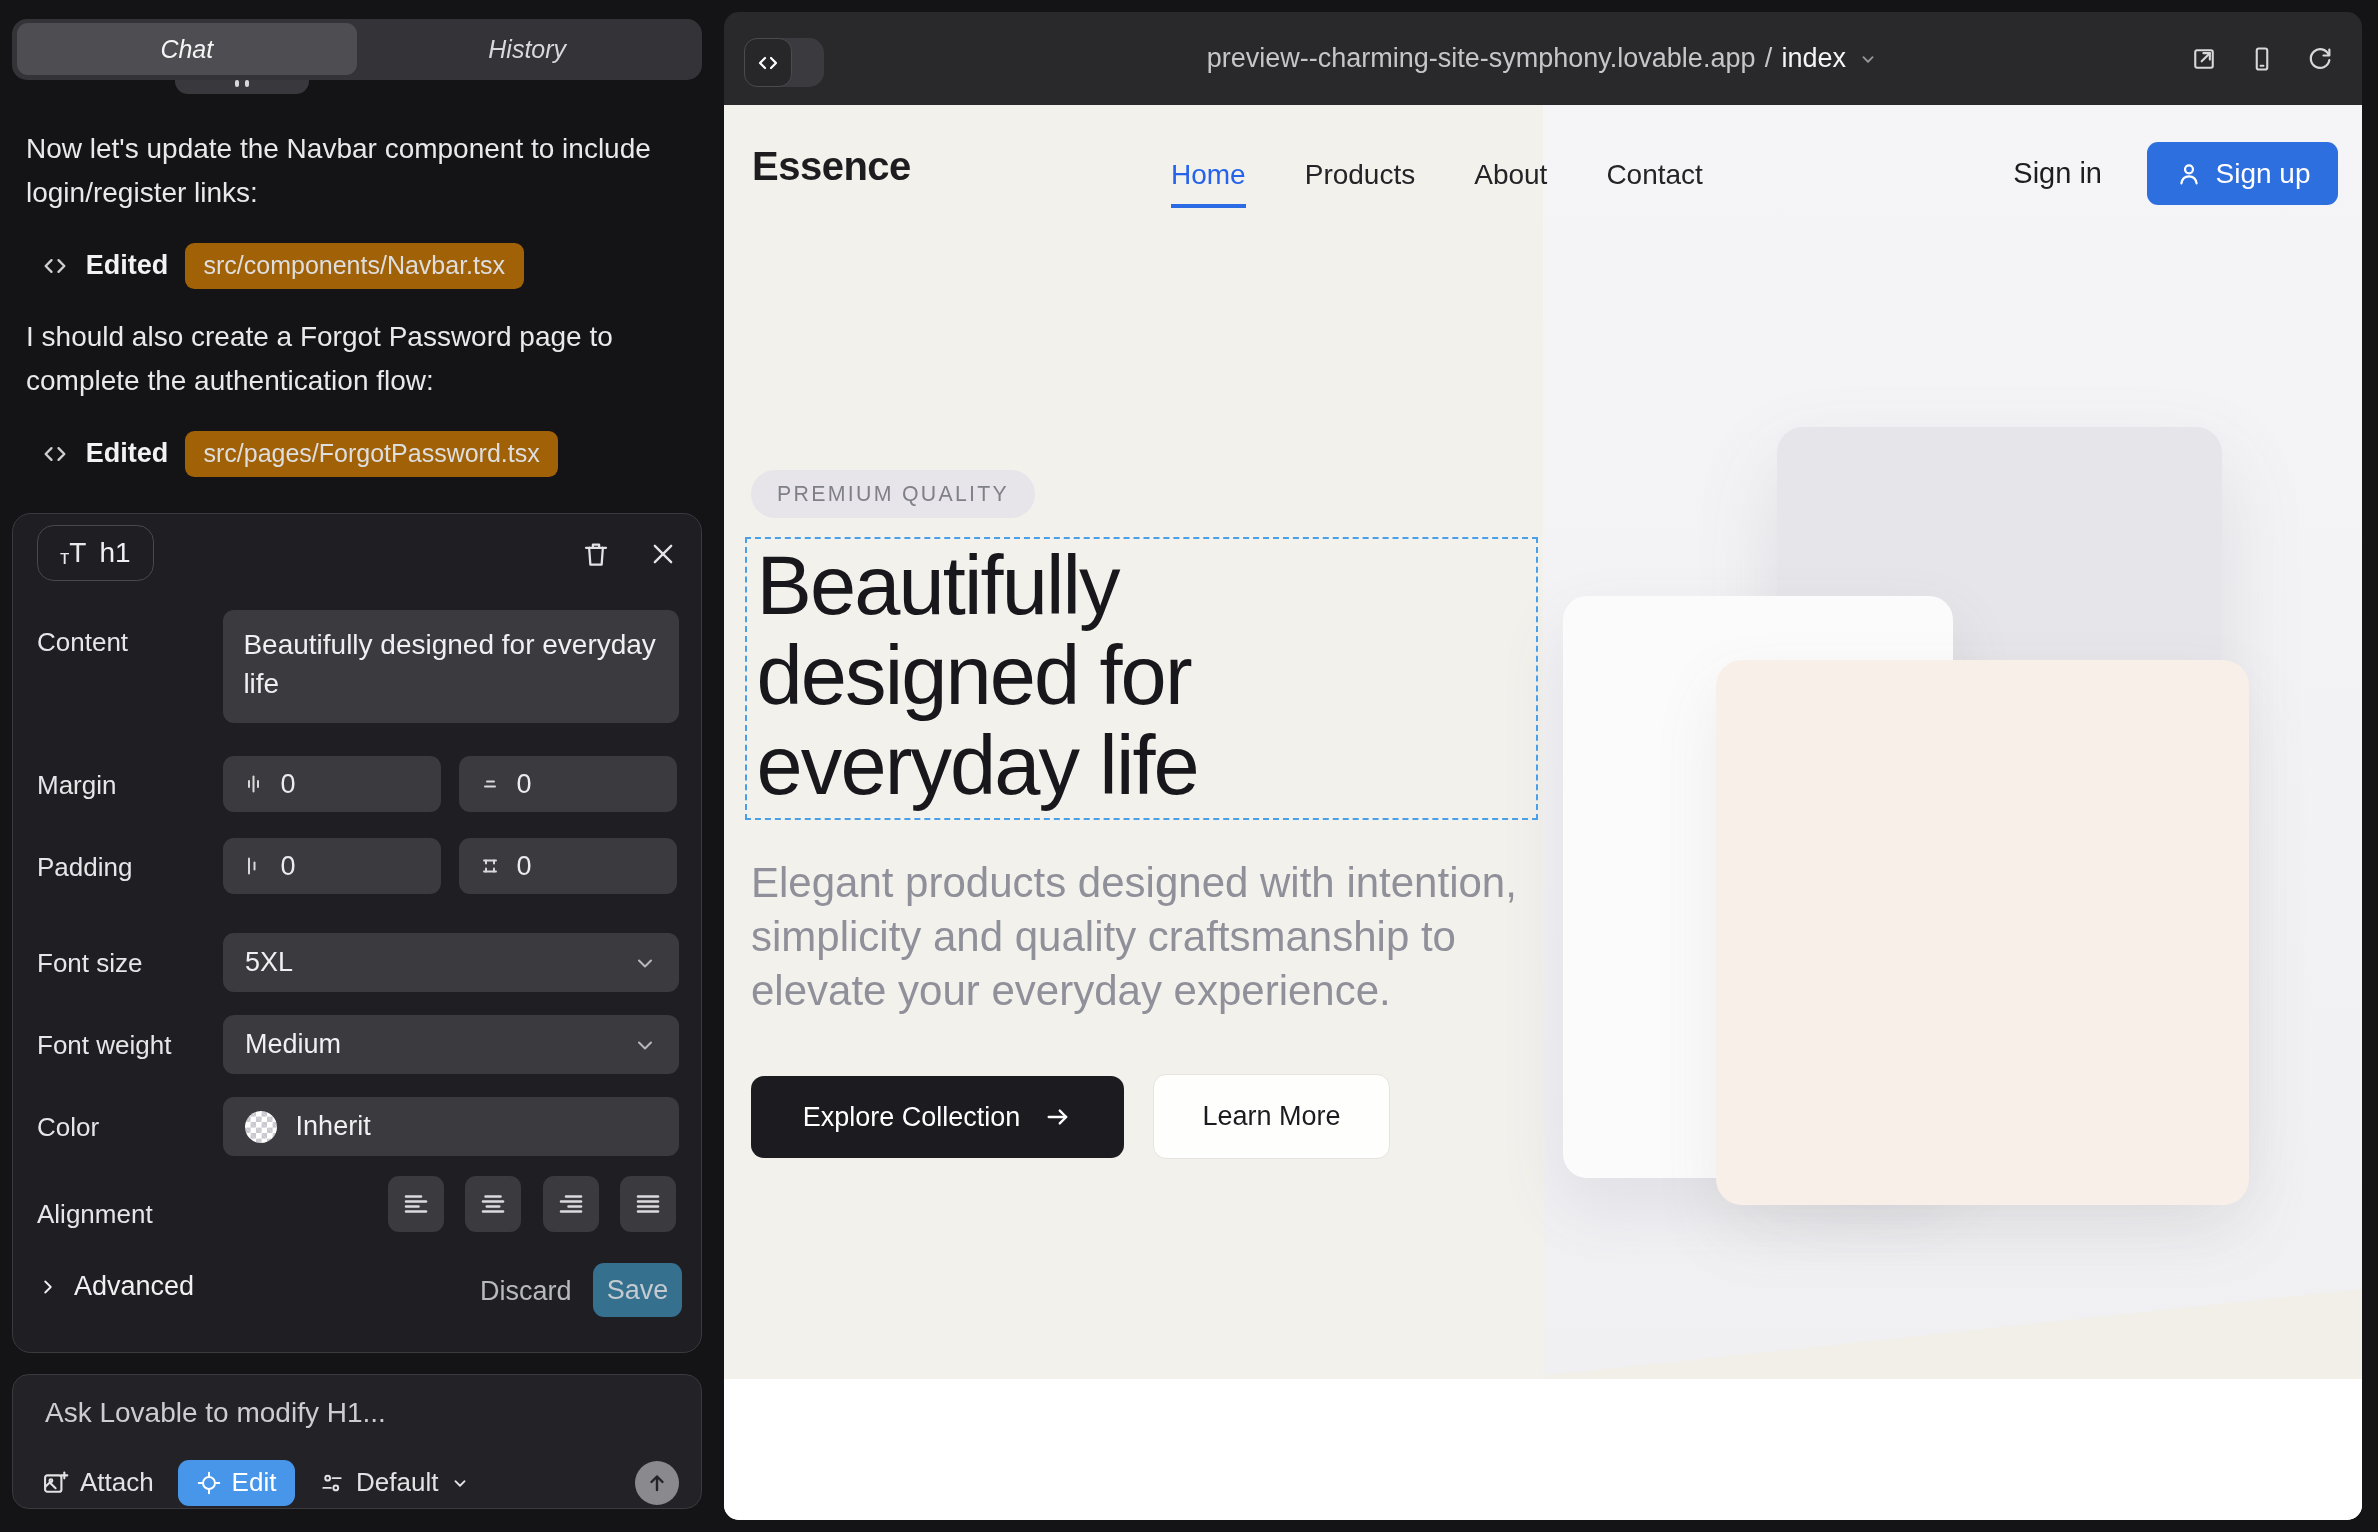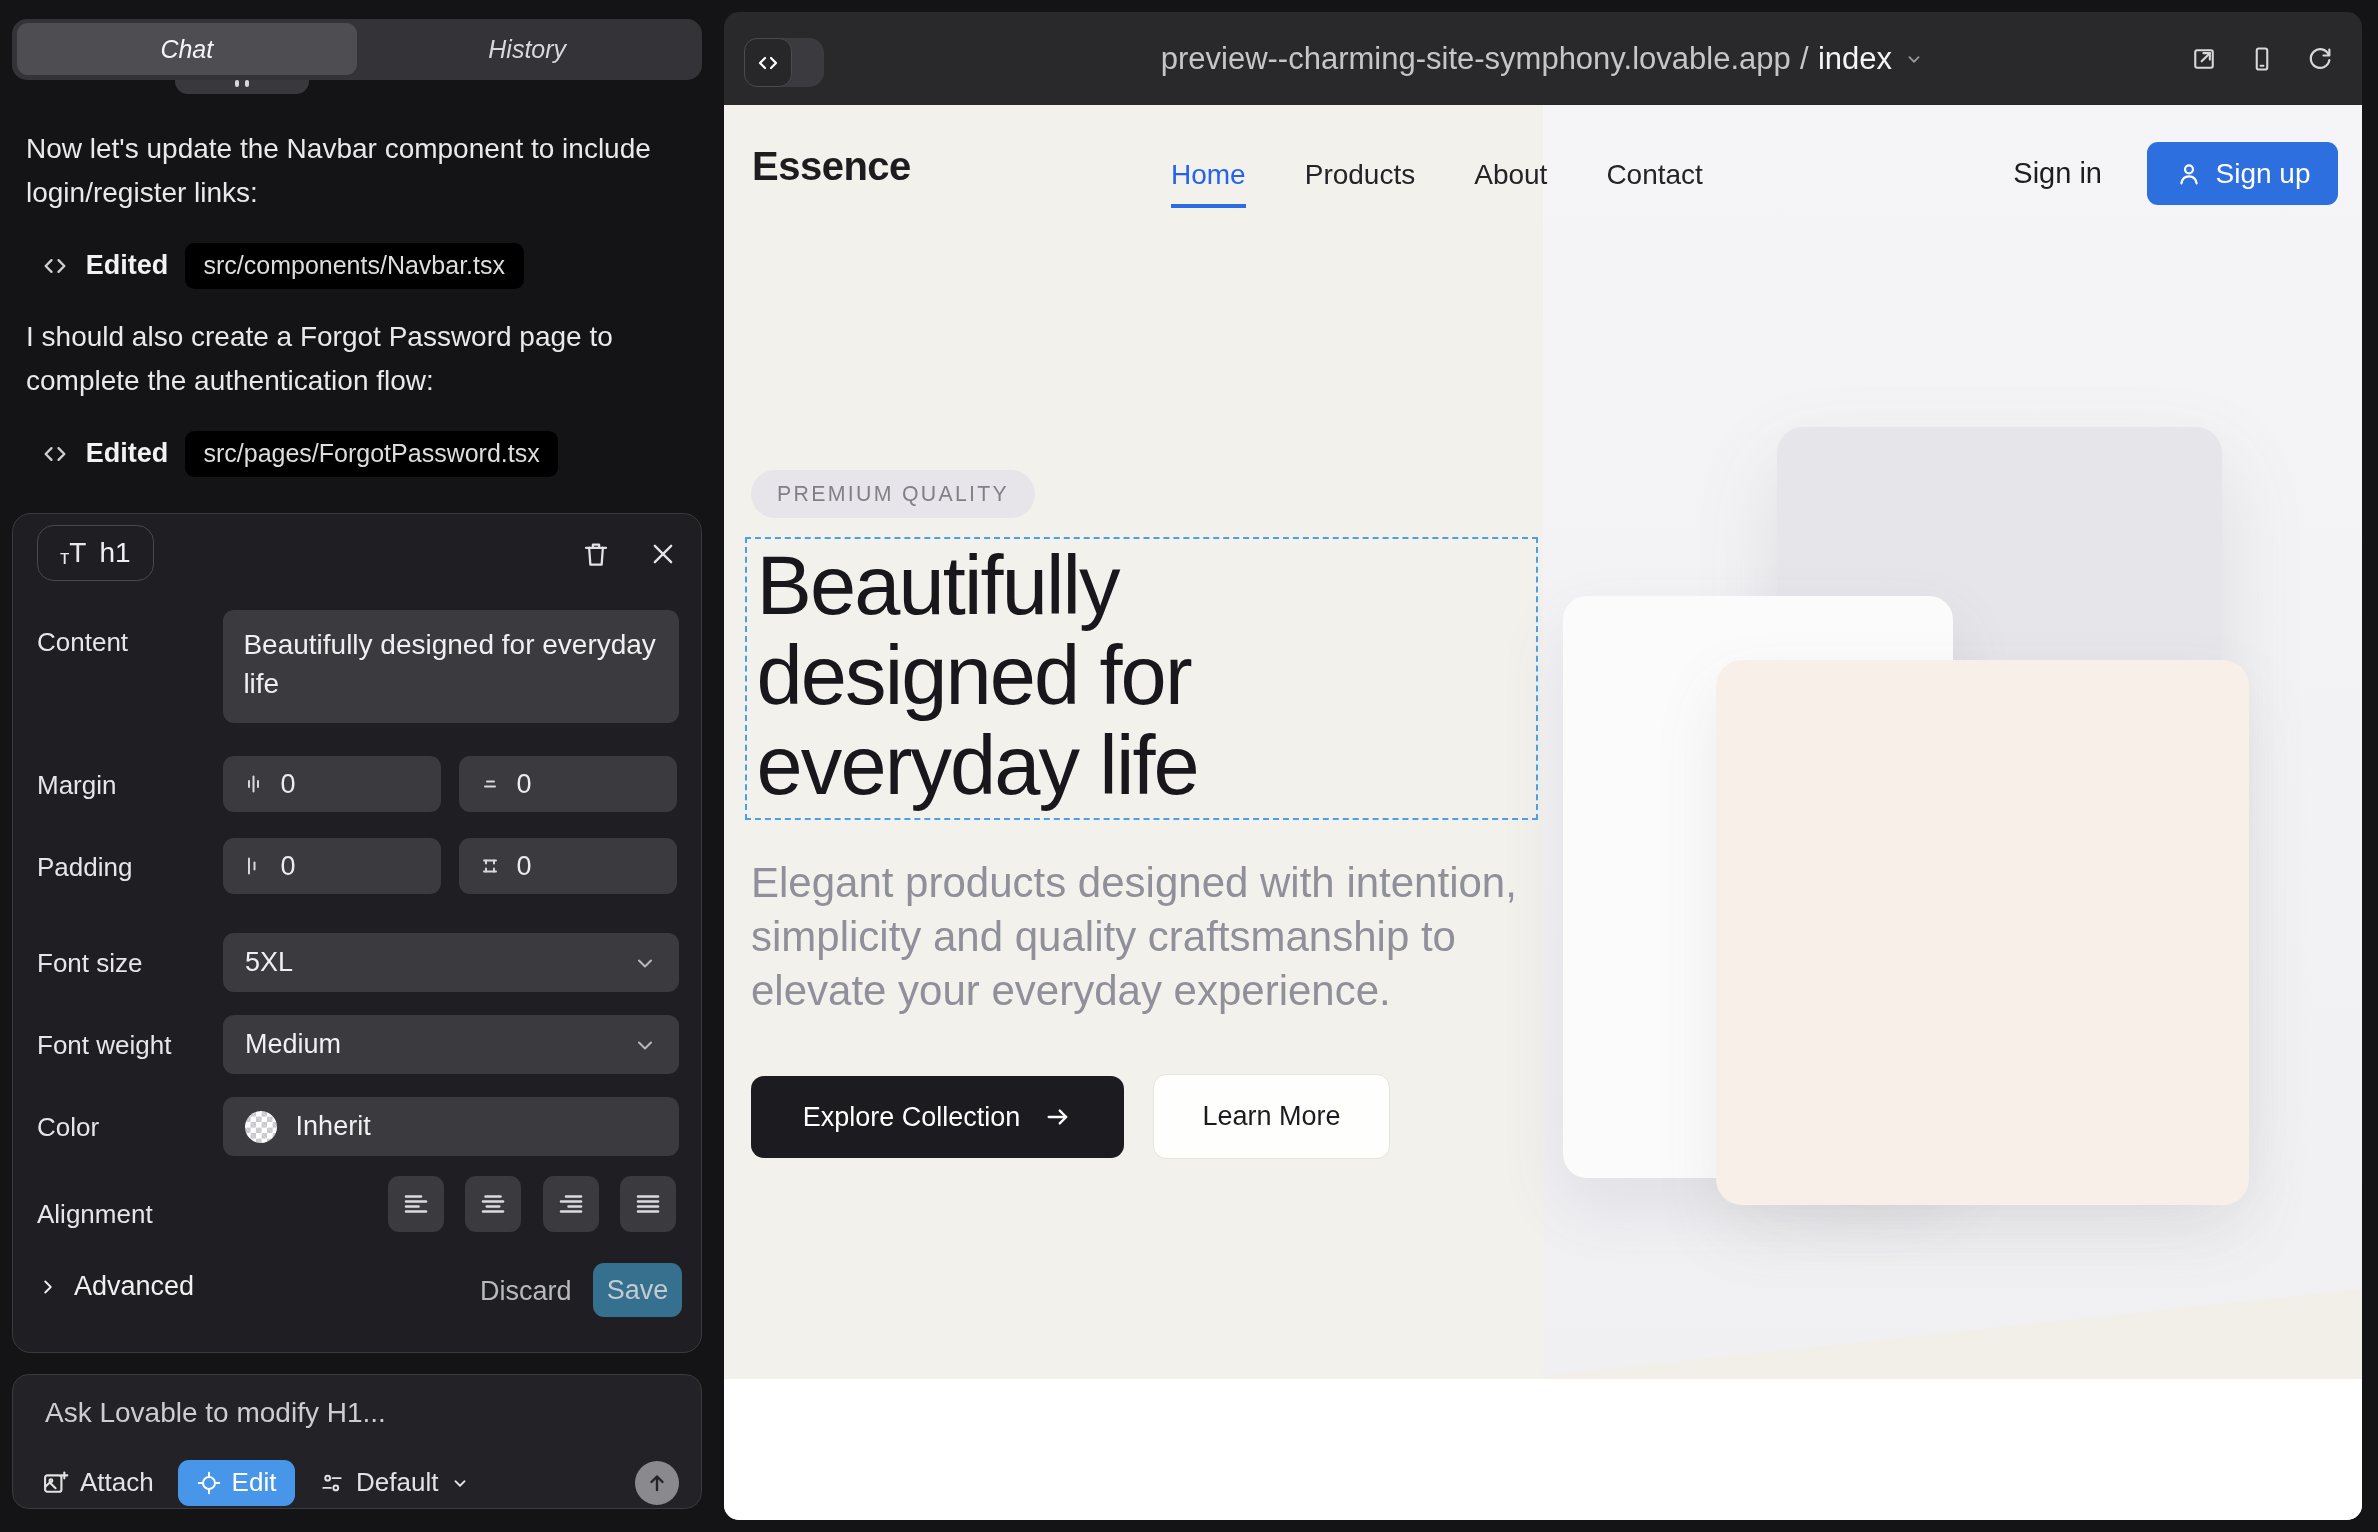--- a/index.html
+++ b/index.html
@@ -15,21 +15,21 @@
   .tab{flex:1;display:flex;align-items:center;justify-content:center;border-radius:11px;
        font-size:25px;color:#d8d8db;cursor:pointer;font-style:italic;}
   .tab.active{background:#4d4d52;color:#f5f5f6;}
   .scroll-fragment{left:175px;top:80px;width:134px;height:14px;background:#39393d;
         border-radius:0 0 13px 13px;display:flex;align-items:flex-start;justify-content:center;gap:6.5px;}
   .scroll-fragment i{width:3.7px;height:6.5px;background:#d8d8db;border-radius:1.9px;}
   .msg{left:26px;width:655px;font-size:28px;line-height:44px;color:#e9e9eb;}
   .edited-row{left:41px;display:flex;align-items:center;gap:16.7px;}
   .edited-row .code-ic{color:#cfcfd3;}
   .edited-label{font-size:27px;font-weight:bold;color:#f2f2f4;}
-  .file-pill{background:#000000;border-radius:9.3px;padding:8.3px 18.6px;font-size:25px;color:#dededf;}
+  .file-pill{background:#a16207;border-radius:9.3px;padding:8.3px 18.6px;font-size:25px;color:#dededf;}
 
   
   .editor{left:12px;top:513px;width:690px;height:840px;background:#1f1f23;
           border:1.9px solid #3a3a3f;border-radius:18.6px;box-sizing:border-box;}
   .tag-pill{left:24px;top:11px;height:56px;padding:0 22px;border:1.9px solid #48484d;border-radius:16.7px;
             display:flex;align-items:center;gap:13px;color:#f0f0f2;box-sizing:border-box;}
   .tt{display:flex;align-items:flex-end;color:#e8e8ea;line-height:1;}
   .tt .s{font-size:20.4px;}.tt .b{font-size:28px;}
   .tag-label{font-size:28px;}
   .icon-btn{color:#e3e3e6;cursor:pointer;}
@@ -62,21 +62,21 @@
              gap:9.3px;font-size:26px;cursor:pointer;}
   .send{margin-left:auto;width:44px;height:44px;border-radius:50%;background:#8a8a8e;color:#232327;
         display:flex;align-items:center;justify-content:center;cursor:pointer;}
 
   
   .browser{left:724px;top:12px;width:1638px;height:1508px;background:#29292c;border-radius:15px;overflow:hidden;}
   .toggle{left:19.5px;top:26px;width:80px;height:49px;background:#3b3b3f;border-radius:15px;}
   .toggle-seg{left:0;top:0;width:48px;height:49px;background:#27272a;border:1.9px solid #4a4a4f;border-radius:13px;
               box-sizing:border-box;display:flex;align-items:center;justify-content:center;color:#fff;cursor:pointer;}
   .urlbar{left:0;top:0;width:100%;height:93px;display:flex;align-items:center;justify-content:center;gap:9.3px;
-          font-size:31px;color:#c6c6ca;}
+          font-size:27px;color:#c6c6ca;}
   .urlbar .page{color:#f5f5f7;}
   .urlbar .chev{color:#96969a;margin-left:1.9px;}
   .chrome-icons{right:28px;top:33px;display:flex;gap:30px;color:#d8d8db;}
   .chrome-icons > span{cursor:pointer;}
 
   
   .viewport{left:0;top:93px;width:1638px;height:1415px;background:#f3f1ec;overflow:hidden;}
   .bg-gray{left:819px;top:0;width:819px;height:1274px;background:linear-gradient(180deg,#f5f5f7,#f0f0f3);}
   .wedge{left:819px;top:1184px;width:819px;height:91px;background:#f2efe9;
          clip-path:polygon(0 95%,100% 0,100% 100%,0 100%);}

